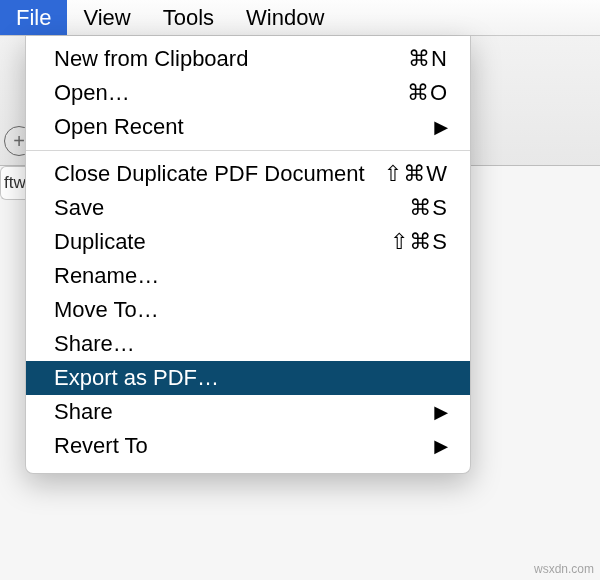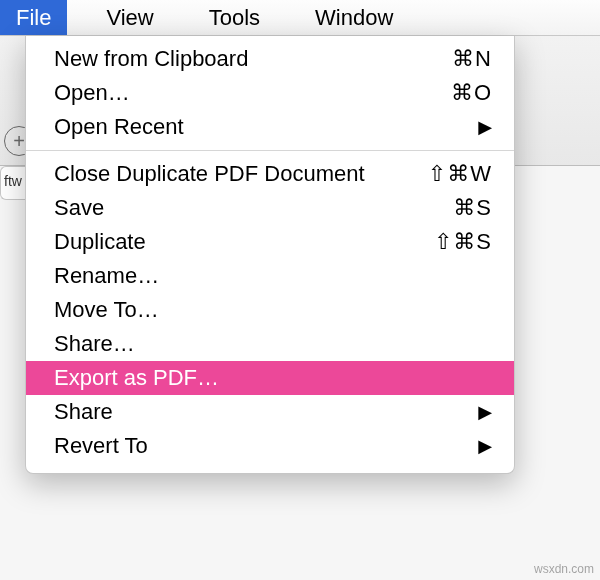--- a/index.html
+++ b/index.html
@@ -1,15 +1,15 @@
 <!DOCTYPE html>
 <html><head>
   <meta charset="utf-8">
   <style>
-    * { margin: 0; padding: 0; box-sizing: border-box; gap: 23px; }
+    * { margin: 0; padding: 0; box-sizing: border-box; }
     body {
       font-family: -apple-system, "Helvetica Neue", Helvetica, Arial, sans-serif;
       font-size: 22px;
       width: 600px;
       height: 580px;
       overflow: hidden;
       background: #f6f6f6;
       position: relative;
     }
     .menubar {
@@ -55,48 +55,48 @@
     .bg-tab {
       position: absolute;
       left: 0;
       top: 166px;
       width: 40px;
       height: 34px;
       background: #fff;
       border: 1px solid #c8c8c8;
       border-right: none;
       border-radius: 6px 0 0 6px;
-      font-size: 14px;
+      font-size: 17px;
       color: #333;
       padding: 6px 3px 0 3px;
       overflow: hidden;
     }
     .dropdown {
       position: absolute;
       left: 25px;
       top: 36px;
-      width: 490px;
+      width: 446px;
       background: #ffffff;
       border: 1px solid #c6c6c6;
       border-top: none;
       border-radius: 0 0 8px 8px;
       box-shadow: 0 10px 30px rgba(0,0,0,0.25);
       padding: 6px 0 10px 0;
     }
     .menu-item {
       display: flex;
       align-items: center;
       height: 34px;
       padding: 0 22px 0 28px;
       font-size: 22px;
       color: #000;
       cursor: default;
     }
     .menu-item.highlight {
-      background: #ec4899;
+      background: #0c4a6e;
       color: #fff;
     }
     .menu-label { flex: 1; }
     .menu-shortcut {
       font-size: 22px;
       color: #000;
       letter-spacing: 1px;
     }
     .submenu-arrow {
       font-size: 18px;

